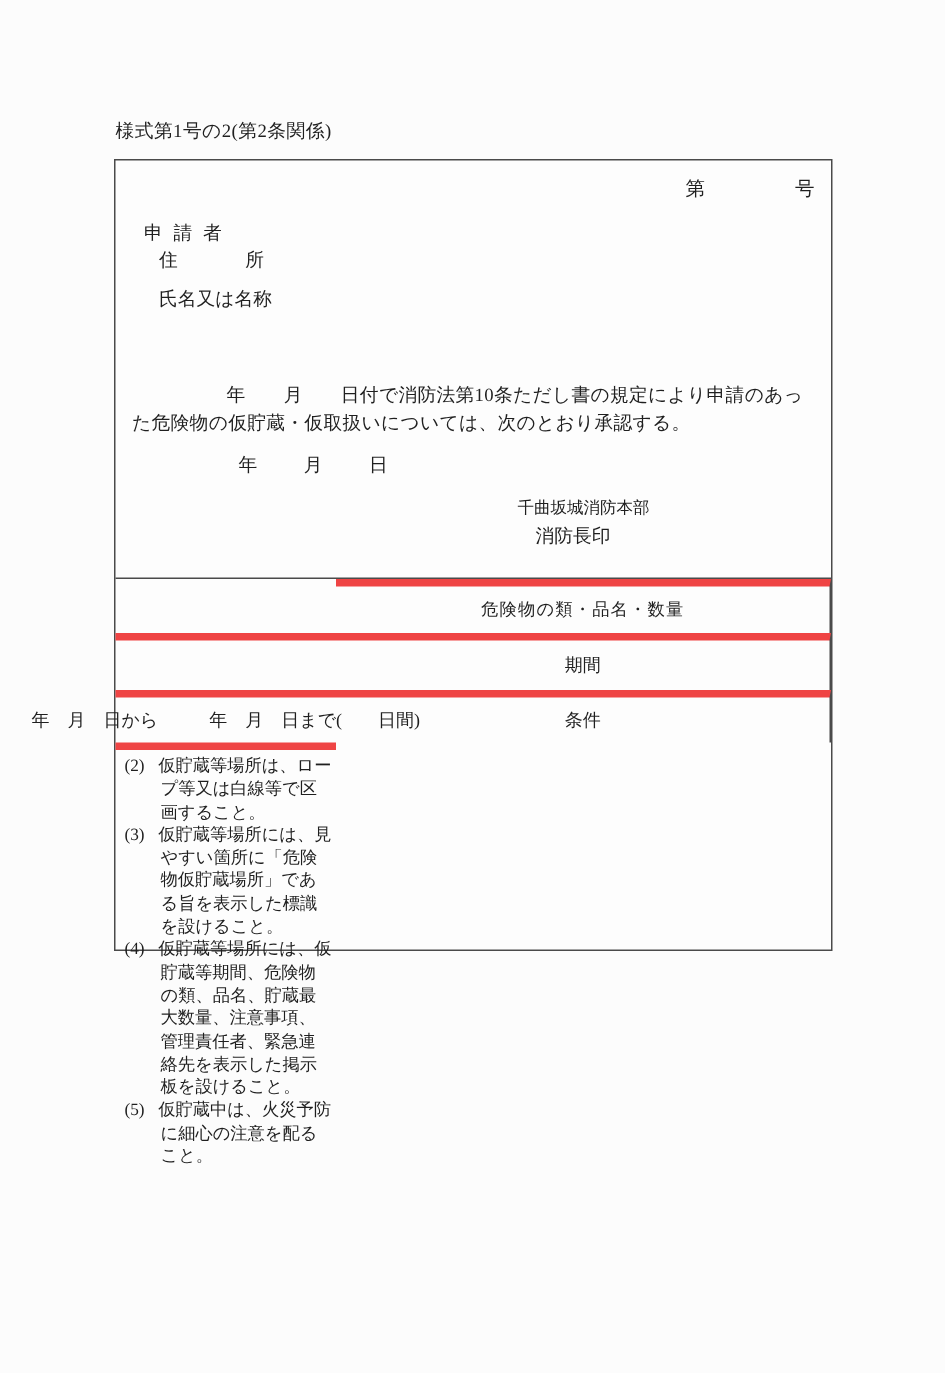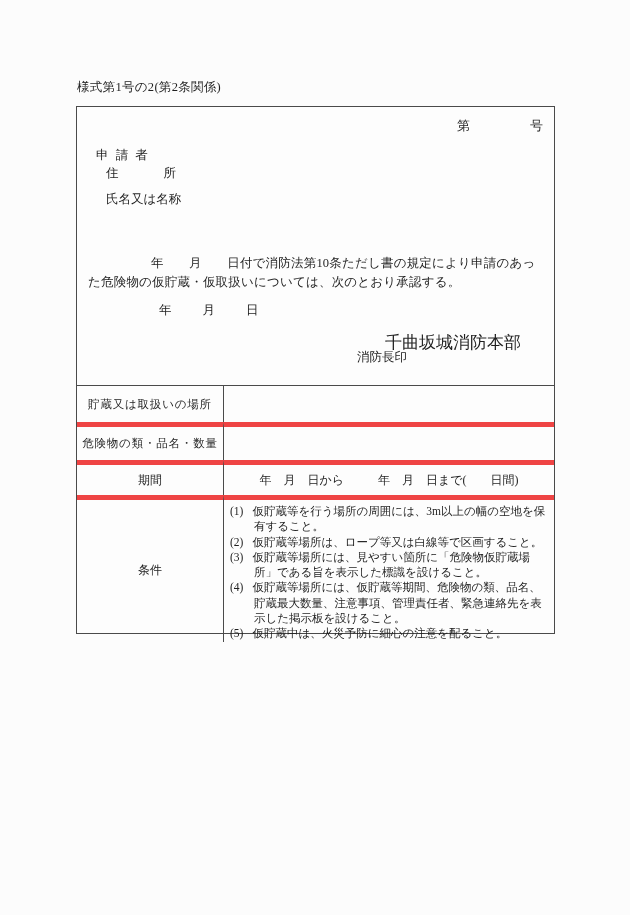--- a/index.html
+++ b/index.html
@@ -44,21 +44,21 @@
   .body-paragraph {
     position: absolute; left: 11px; top: 147px; width: 457px;
     font-size: 12.5px; line-height: 19px; text-indent: 63px;
     letter-spacing: 0.2px;
   }
   .date-line {
     position: absolute; left: 82px; top: 195px;
     display: flex; gap: 31px; font-size: 12.5px;
   }
   .issuer-org {
-    position: absolute; left: 268px; top: 224px; font-size: 17px; margin-left: 40px;
+    position: absolute; left: 268px; top: 224px; font-size: 11px;
   }
   .issuer-role-row {
     position: absolute; left: 280px; top: 242px; right: 28px;
     display: flex; font-size: 12.5px;
   }
   .form-table {
     position: absolute; left: 0; top: 278px; width: 100%; bottom: 0;
     border-top: 1px solid #4a4a4a;
     display: grid;
     grid-template-columns: 147px 1fr;
@@ -112,23 +112,20 @@
 
   <div class="issuer-org">千曲坂城消防本部</div>
 
   <div class="issuer-role-row">
     <span>消防長</span>
     <span>印</span>
   </div>
 
   <div class="form-table">
 
-    <div class="cell label">
-      <span class="label-text">貯蔵又は取扱いの場所</span>
-    </div>
     <div class="cell blank-value">
       <span></span>
     </div>
 
     <div class="cell label bt">
       <span class="label-text">危険物の類・品名・数量</span>
     </div>
     <div class="cell bt blank-value">
       <span></span>
     </div>
@@ -141,23 +138,20 @@
       <span>年　月　日から</span>
       <span>年　月　日まで(　　日間)</span>
     </div>
 
     <div class="cell label bt label-split">
       <span>条</span>
       <span>件</span>
     </div>
     <div class="cell bt conditions-cell">
       <div class="cond-item">
-        <span class="cond-num">(1)</span><span>仮貯蔵等を行う場所の周囲には、3m以上の幅の空地を保有すること。</span>
-      </div>
-      <div class="cond-item">
         <span class="cond-num">(2)</span><span>仮貯蔵等場所は、ロープ等又は白線等で区画すること。</span>
       </div>
       <div class="cond-item">
         <span class="cond-num">(3)</span><span>仮貯蔵等場所には、見やすい箇所に「危険物仮貯蔵場所」である旨を表示した標識を設けること。</span>
       </div>
       <div class="cond-item">
         <span class="cond-num">(4)</span><span>仮貯蔵等場所には、仮貯蔵等期間、危険物の類、品名、貯蔵最大数量、注意事項、管理責任者、緊急連絡先を表示した掲示板を設けること。</span>
       </div>
       <div class="cond-item">
         <span class="cond-num">(5)</span><span>仮貯蔵中は、火災予防に細心の注意を配ること。</span>

